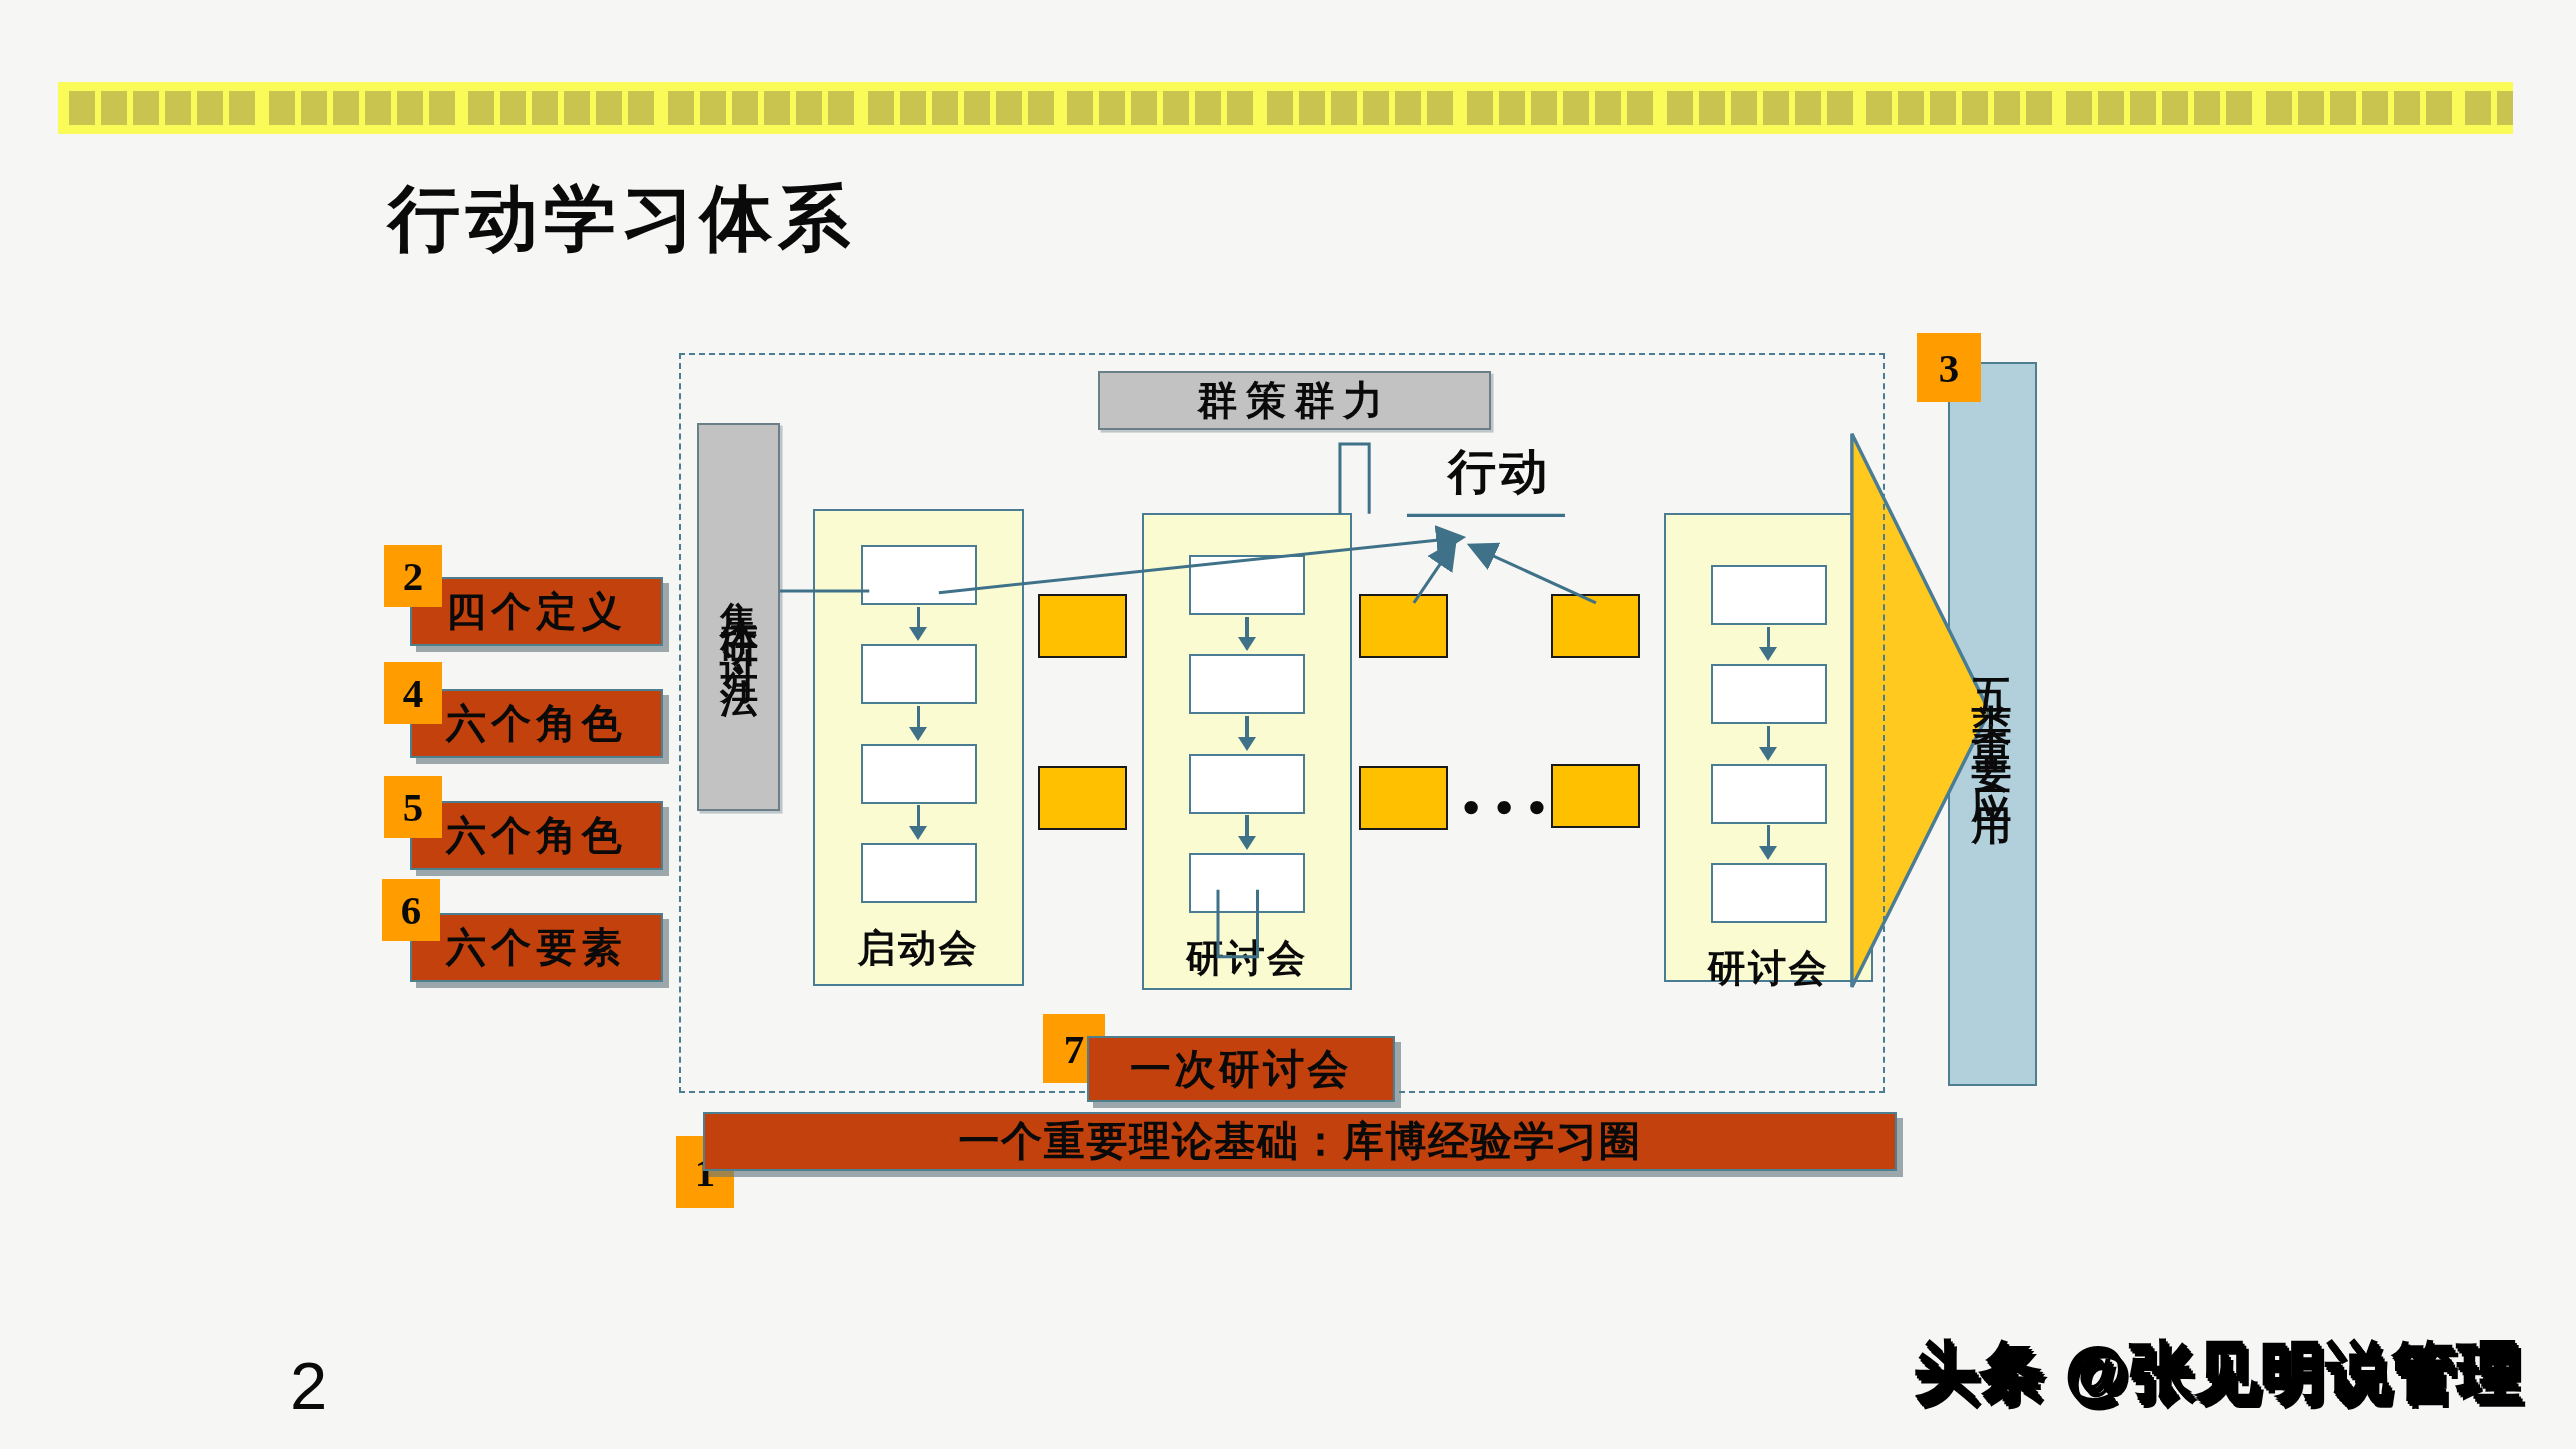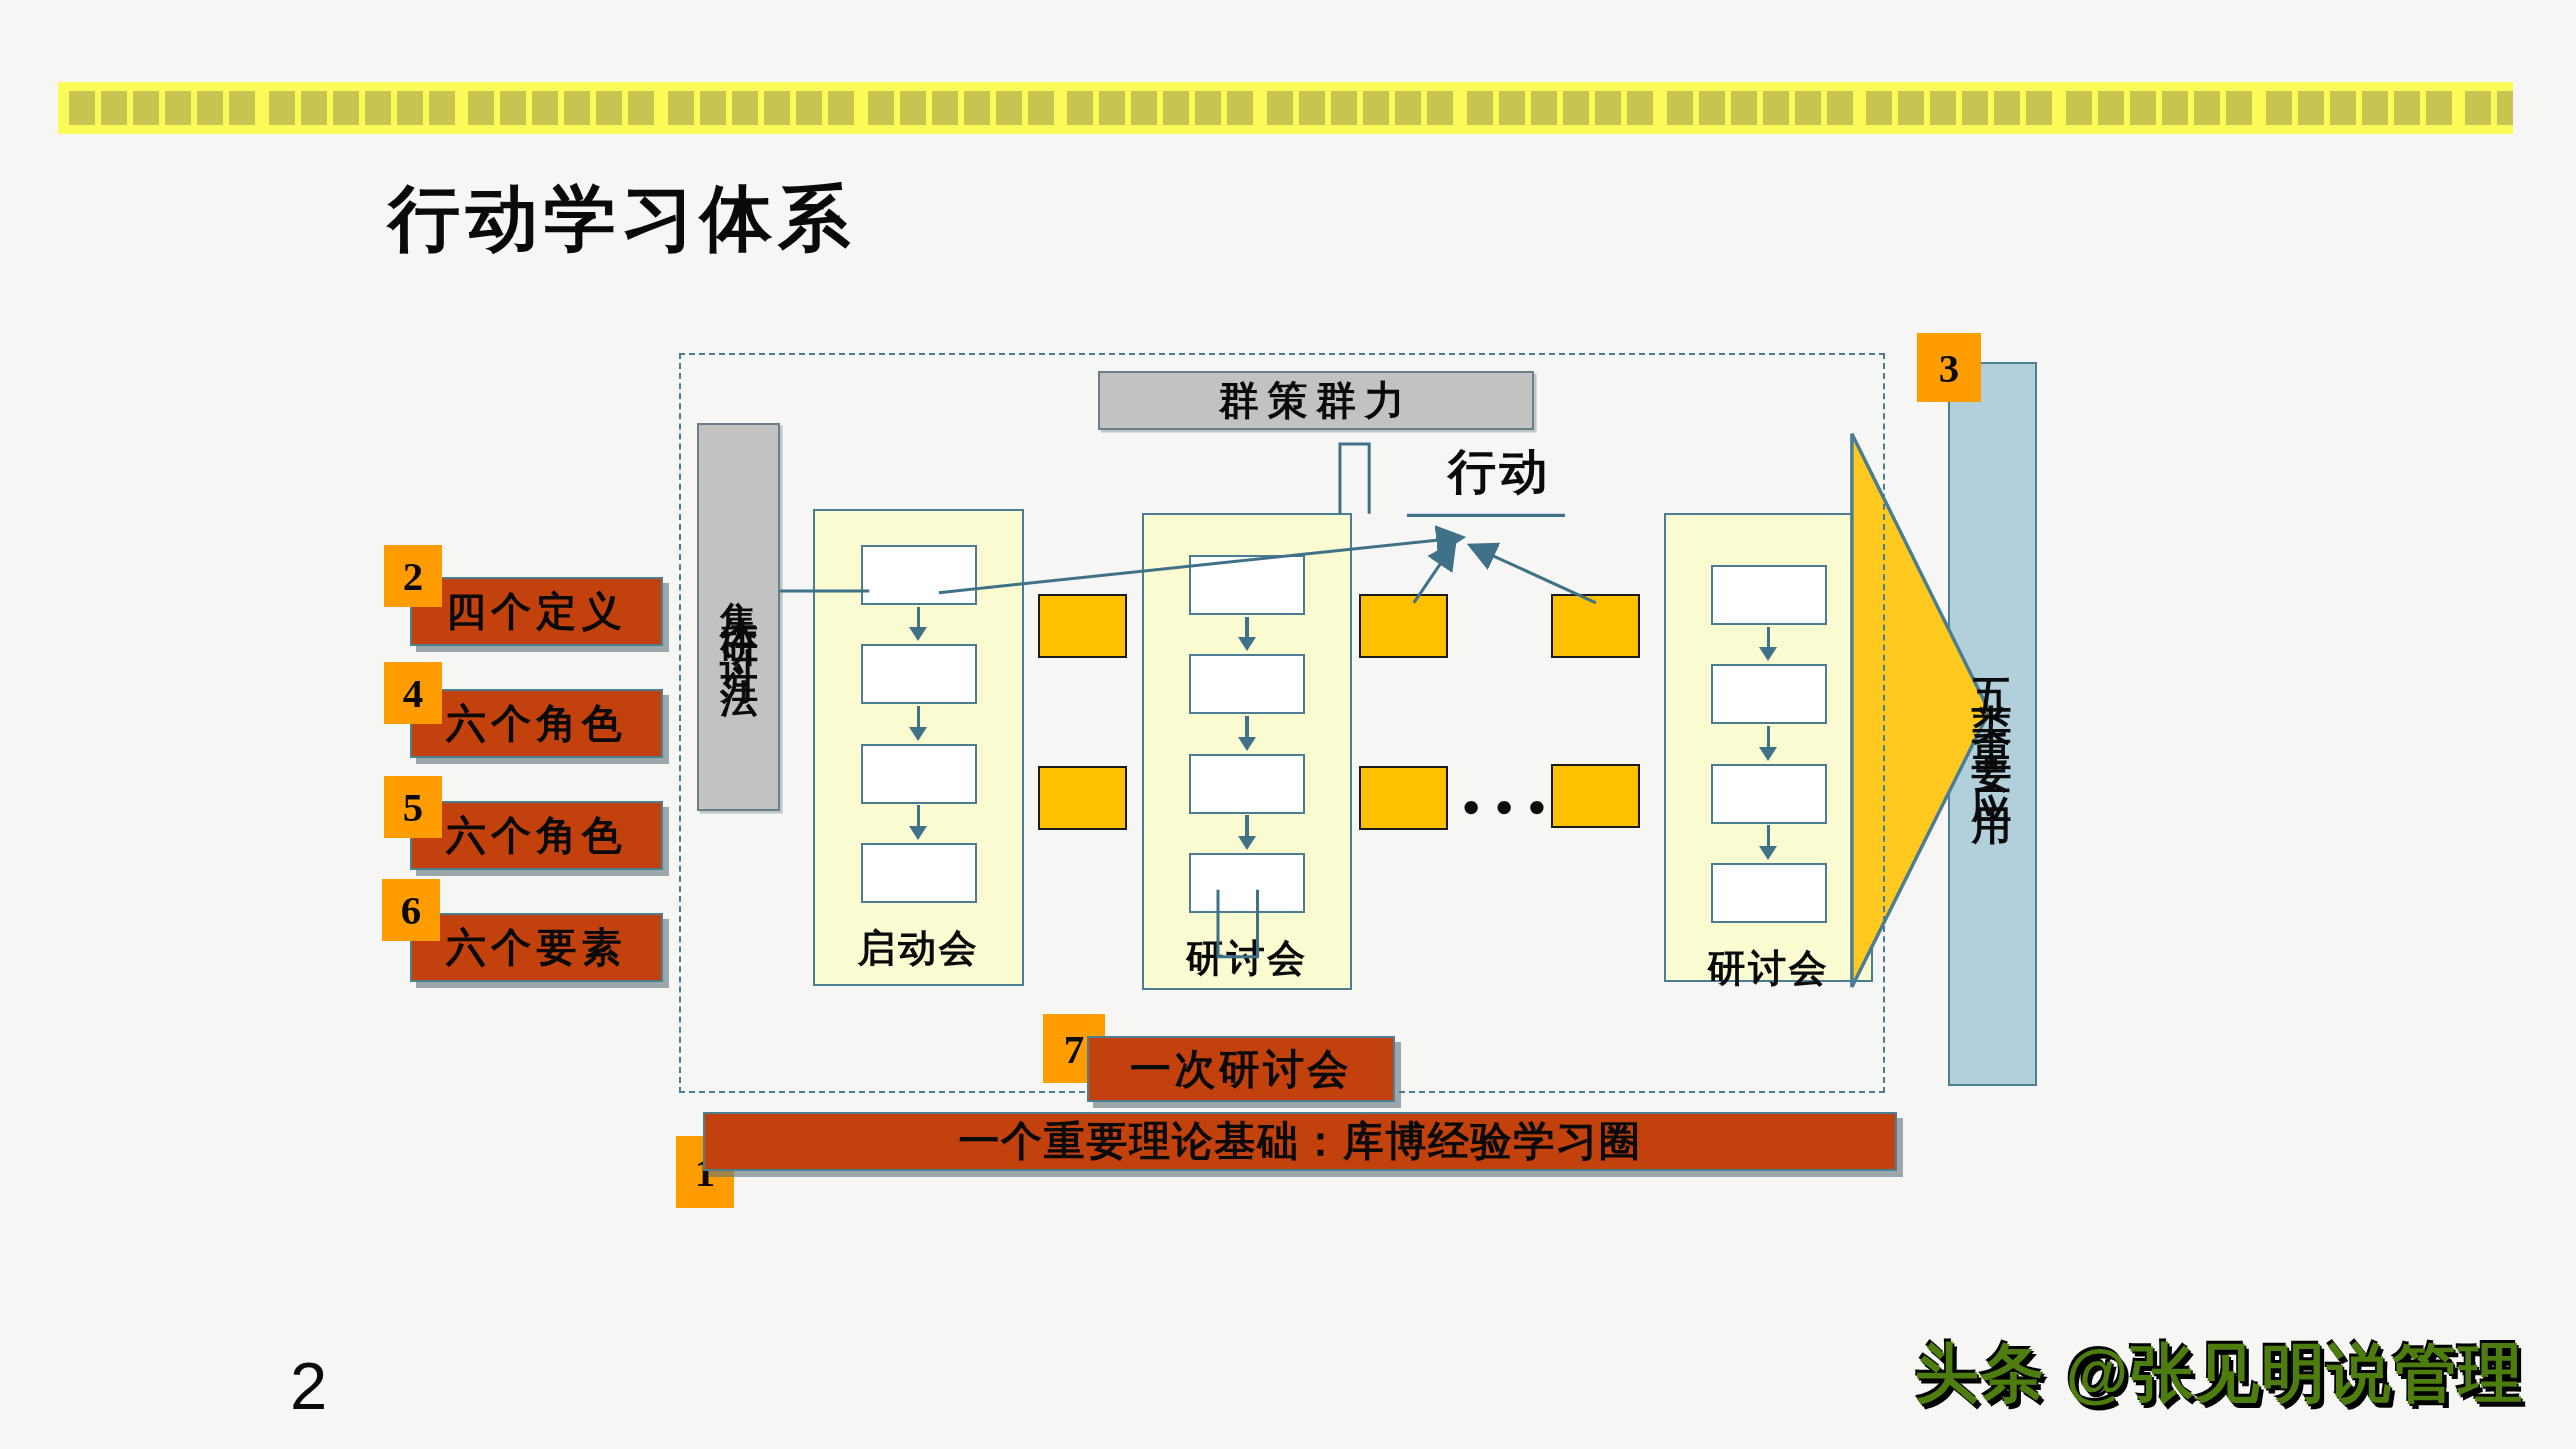--- a/index.html
+++ b/index.html
@@ -20,21 +20,21 @@
   
   .title{left:388px;top:156px;font-size:72px;font-weight:bold;letter-spacing:6px;z-index:1;margin-top:15px;}
 
   
   .dashed-box{left:679px;top:353px;width:1206px;height:740px;
               border:2.6px dashed #4A7C94;z-index:6;pointer-events:none;background:transparent;}
 
   
   .gray-box{background:#C2C2C2;border:2.6px solid #6a7f87;display:flex;align-items:center;justify-content:center;
             box-shadow:2.6px 2.6px 0 rgba(90,110,120,.35);}
-  .brainstorm{left:1098px;top:371px;width:436px;height:59px;font-size:40px;font-weight:bold;letter-spacing:8.6px;z-index:4;}
+  .brainstorm{left:1098px;top:371px;width:393px;height:59px;font-size:40px;font-weight:bold;letter-spacing:8.6px;z-index:4;}
   .collective{left:697px;top:423px;width:83px;height:388px;z-index:4;}
   .vtext{writing-mode:vertical-rl;text-orientation:upright;font-weight:bold;}
 
   
   .panel{background:#FBFBD2;border:2.6px solid #4A7C94;z-index:2;
          display:flex;flex-direction:column;align-items:center;}
   .panel-1{left:813px;top:509px;width:211px;height:477px;padding-top:34px;}
   .panel-2{left:1142px;top:513px;width:210px;height:477px;padding-top:40px;}
   .panel-3{left:1664px;top:513px;width:209px;height:469px;padding-top:50px;}
   .pbox{width:116px;height:60px;background:#ffffff;border:2.6px solid #4A7C94;flex:none;box-sizing:border-box;}
@@ -67,21 +67,21 @@
   .left-box{left:410px;width:253px;height:69px;font-size:40px;letter-spacing:5.2px;z-index:4;}
   .badge{background:#FF9D00;display:flex;align-items:center;justify-content:center;
          font-family:"Liberation Serif","DejaVu Serif",serif;font-weight:bold;font-size:41px;z-index:7;}
 
   
   .one-session{left:1087px;top:1036px;width:308px;height:66px;font-size:41px;letter-spacing:3.4px;z-index:7;}
   .foundation{left:703px;top:1112px;width:1194px;height:59px;font-size:41px;letter-spacing:1.7px;z-index:7;}
 
   
   .page-num{left:290px;top:1347px;font-size:67px;font-weight:400;z-index:1;}
-  .watermark{right:52px;top:1330px;font-size:64px;font-weight:bold;letter-spacing:1.7px;color:#4d7c0f;z-index:8;
+  .watermark{right:52px;top:1330px;font-size:64px;font-weight:bold;letter-spacing:1.7px;color:#000000;z-index:8;
              text-shadow:4.3px 5.2px 0 #000,1.7px 1.7px 0 #000,-1.7px -2.6px 0 #000;}
 </style>
 </head>
 <body>
 
 <div class="stage">
 
   <div class="abs" id="strip">
       <div class="sq-group">
         <span class="sq"></span>

